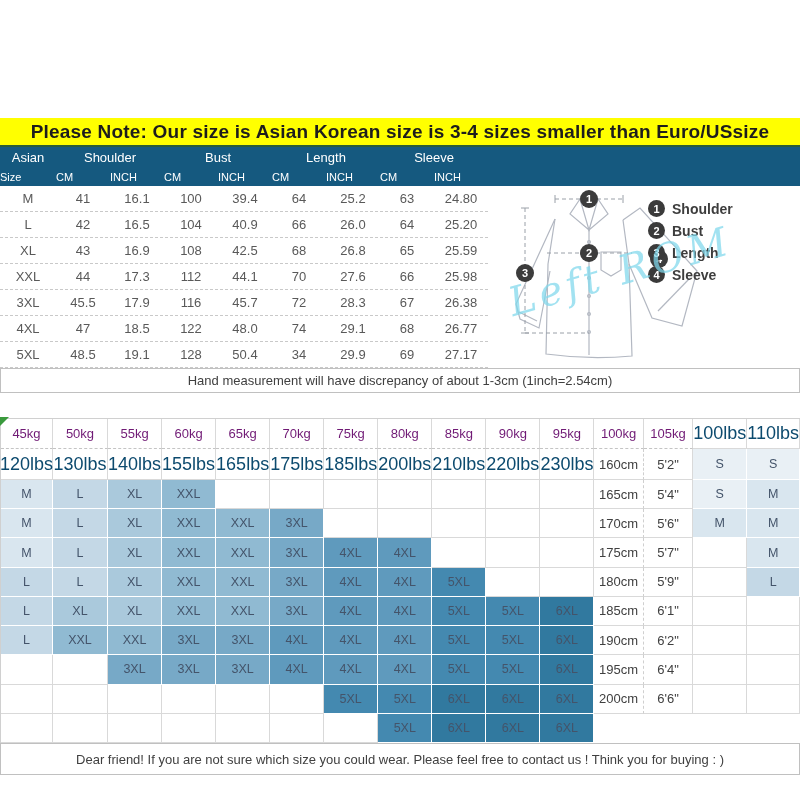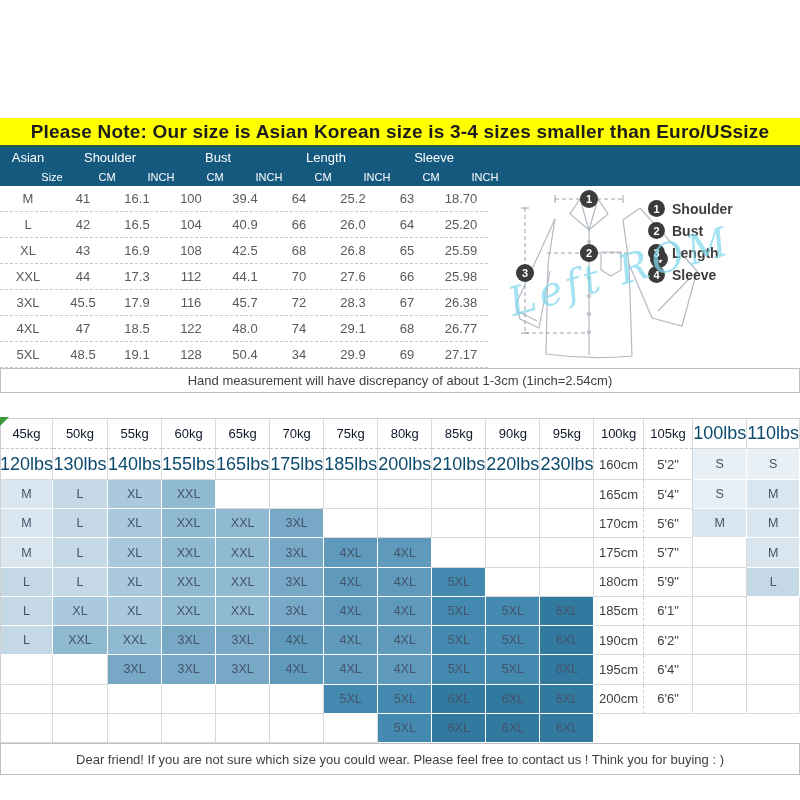--- a/index.html
+++ b/index.html
@@ -9,21 +9,21 @@
   
   .banner{position:absolute;left:0;top:82px;width:800px;height:29px;background:#ffff00;
           border-bottom:2px solid #2a5c38;display:flex;align-items:center;justify-content:center;
           font-size:19px;font-weight:600;color:#1d1d1d;letter-spacing:.2px;box-sizing:border-box;}
 
   
   .blue-band{position:absolute;left:0;top:111px;width:800px;height:39px;background:#15597f;color:#fff;}
   .sh-row1{display:grid;grid-template-columns:56px repeat(4,108px);height:21px;align-items:center;
            text-align:center;font-size:13px;}
   .sh-row2{display:grid;grid-template-columns:56px repeat(8,54px);height:18px;align-items:center;
-           text-align:center;font-size:11px;padding-left:24px;}
+           font-size:11px;}
 
   
   .size-rows{position:absolute;left:0;top:150px;width:488px;}
   .srow{display:grid;grid-template-columns:56px repeat(8,54px);height:26px;align-items:center;
         text-align:center;font-size:13px;color:#595959;border-bottom:1px dashed #c9c9c9;box-sizing:border-box;}
 
   
   .diagram{position:absolute;left:492px;top:150px;width:300px;height:195px;}
   .legend{position:absolute;left:648px;top:164px;display:flex;flex-direction:column;gap:5px;}
   .litem{display:flex;align-items:center;gap:7px;}
@@ -44,21 +44,21 @@
   
   .rec-grid{position:absolute;left:0;top:382px;width:800px;height:325px;display:grid;
             grid-template-columns:52px 55px repeat(13,1fr);grid-template-rows:30px 31px repeat(9,1fr);
             border-left:1px solid #d0d0d0;border-top:1px solid #d0d0d0;box-sizing:border-box;background:#fff;}
   .rec-grid > div{display:flex;align-items:center;justify-content:center;
                   border-right:1px solid #d9d9d9;border-bottom:1px solid #d9d9d9;box-sizing:border-box;}
   .corner{grid-column:1/span 2;grid-row:1/span 2;position:relative;}
   .corner svg{position:absolute;inset:0;width:100%;height:100%;}
   .corner-top{position:absolute;top:6px;right:5px;font-size:13px;color:#404040;}
   .corner-bottom{position:absolute;top:33px;left:5px;font-size:13px;color:#404040;}
-  .kcell{font-size:13px;color:#0f172a;border-bottom:1px dashed #c4c4c4 !important;}
+  .kcell{font-size:13px;color:#701a75;border-bottom:1px dashed #c4c4c4 !important;}
   .lcell{font-size:18px;color:#0c4a6e;}
   .hcell{font-size:13px;color:#404040;border-right:1px dashed #cfcfcf !important;}
   .fcell{font-size:13px;color:#404040;}
   .dcell{font-size:12.5px;color:#44546a;}
   .dcell.filled{border-color:#fff !important;}
   .green-tri{position:absolute;left:0;top:381px;width:0;height:0;
              border-top:9px solid #3a9a3d;border-right:9px solid transparent;z-index:4;}
 </style>
 </head>
 <body>
@@ -93,21 +93,21 @@
   <div class="size-rows" id="size-rows">
       <div class="srow">
         <div class="scell">M</div>
         <div class="scell">41</div>
         <div class="scell">16.1</div>
         <div class="scell">100</div>
         <div class="scell">39.4</div>
         <div class="scell">64</div>
         <div class="scell">25.2</div>
         <div class="scell">63</div>
-        <div class="scell">18.70</div>
+        <div class="scell">24.80</div>
       </div>
       <div class="srow">
         <div class="scell">L</div>
         <div class="scell">42</div>
         <div class="scell">16.5</div>
         <div class="scell">104</div>
         <div class="scell">40.9</div>
         <div class="scell">66</div>
         <div class="scell">26.0</div>
         <div class="scell">64</div>

